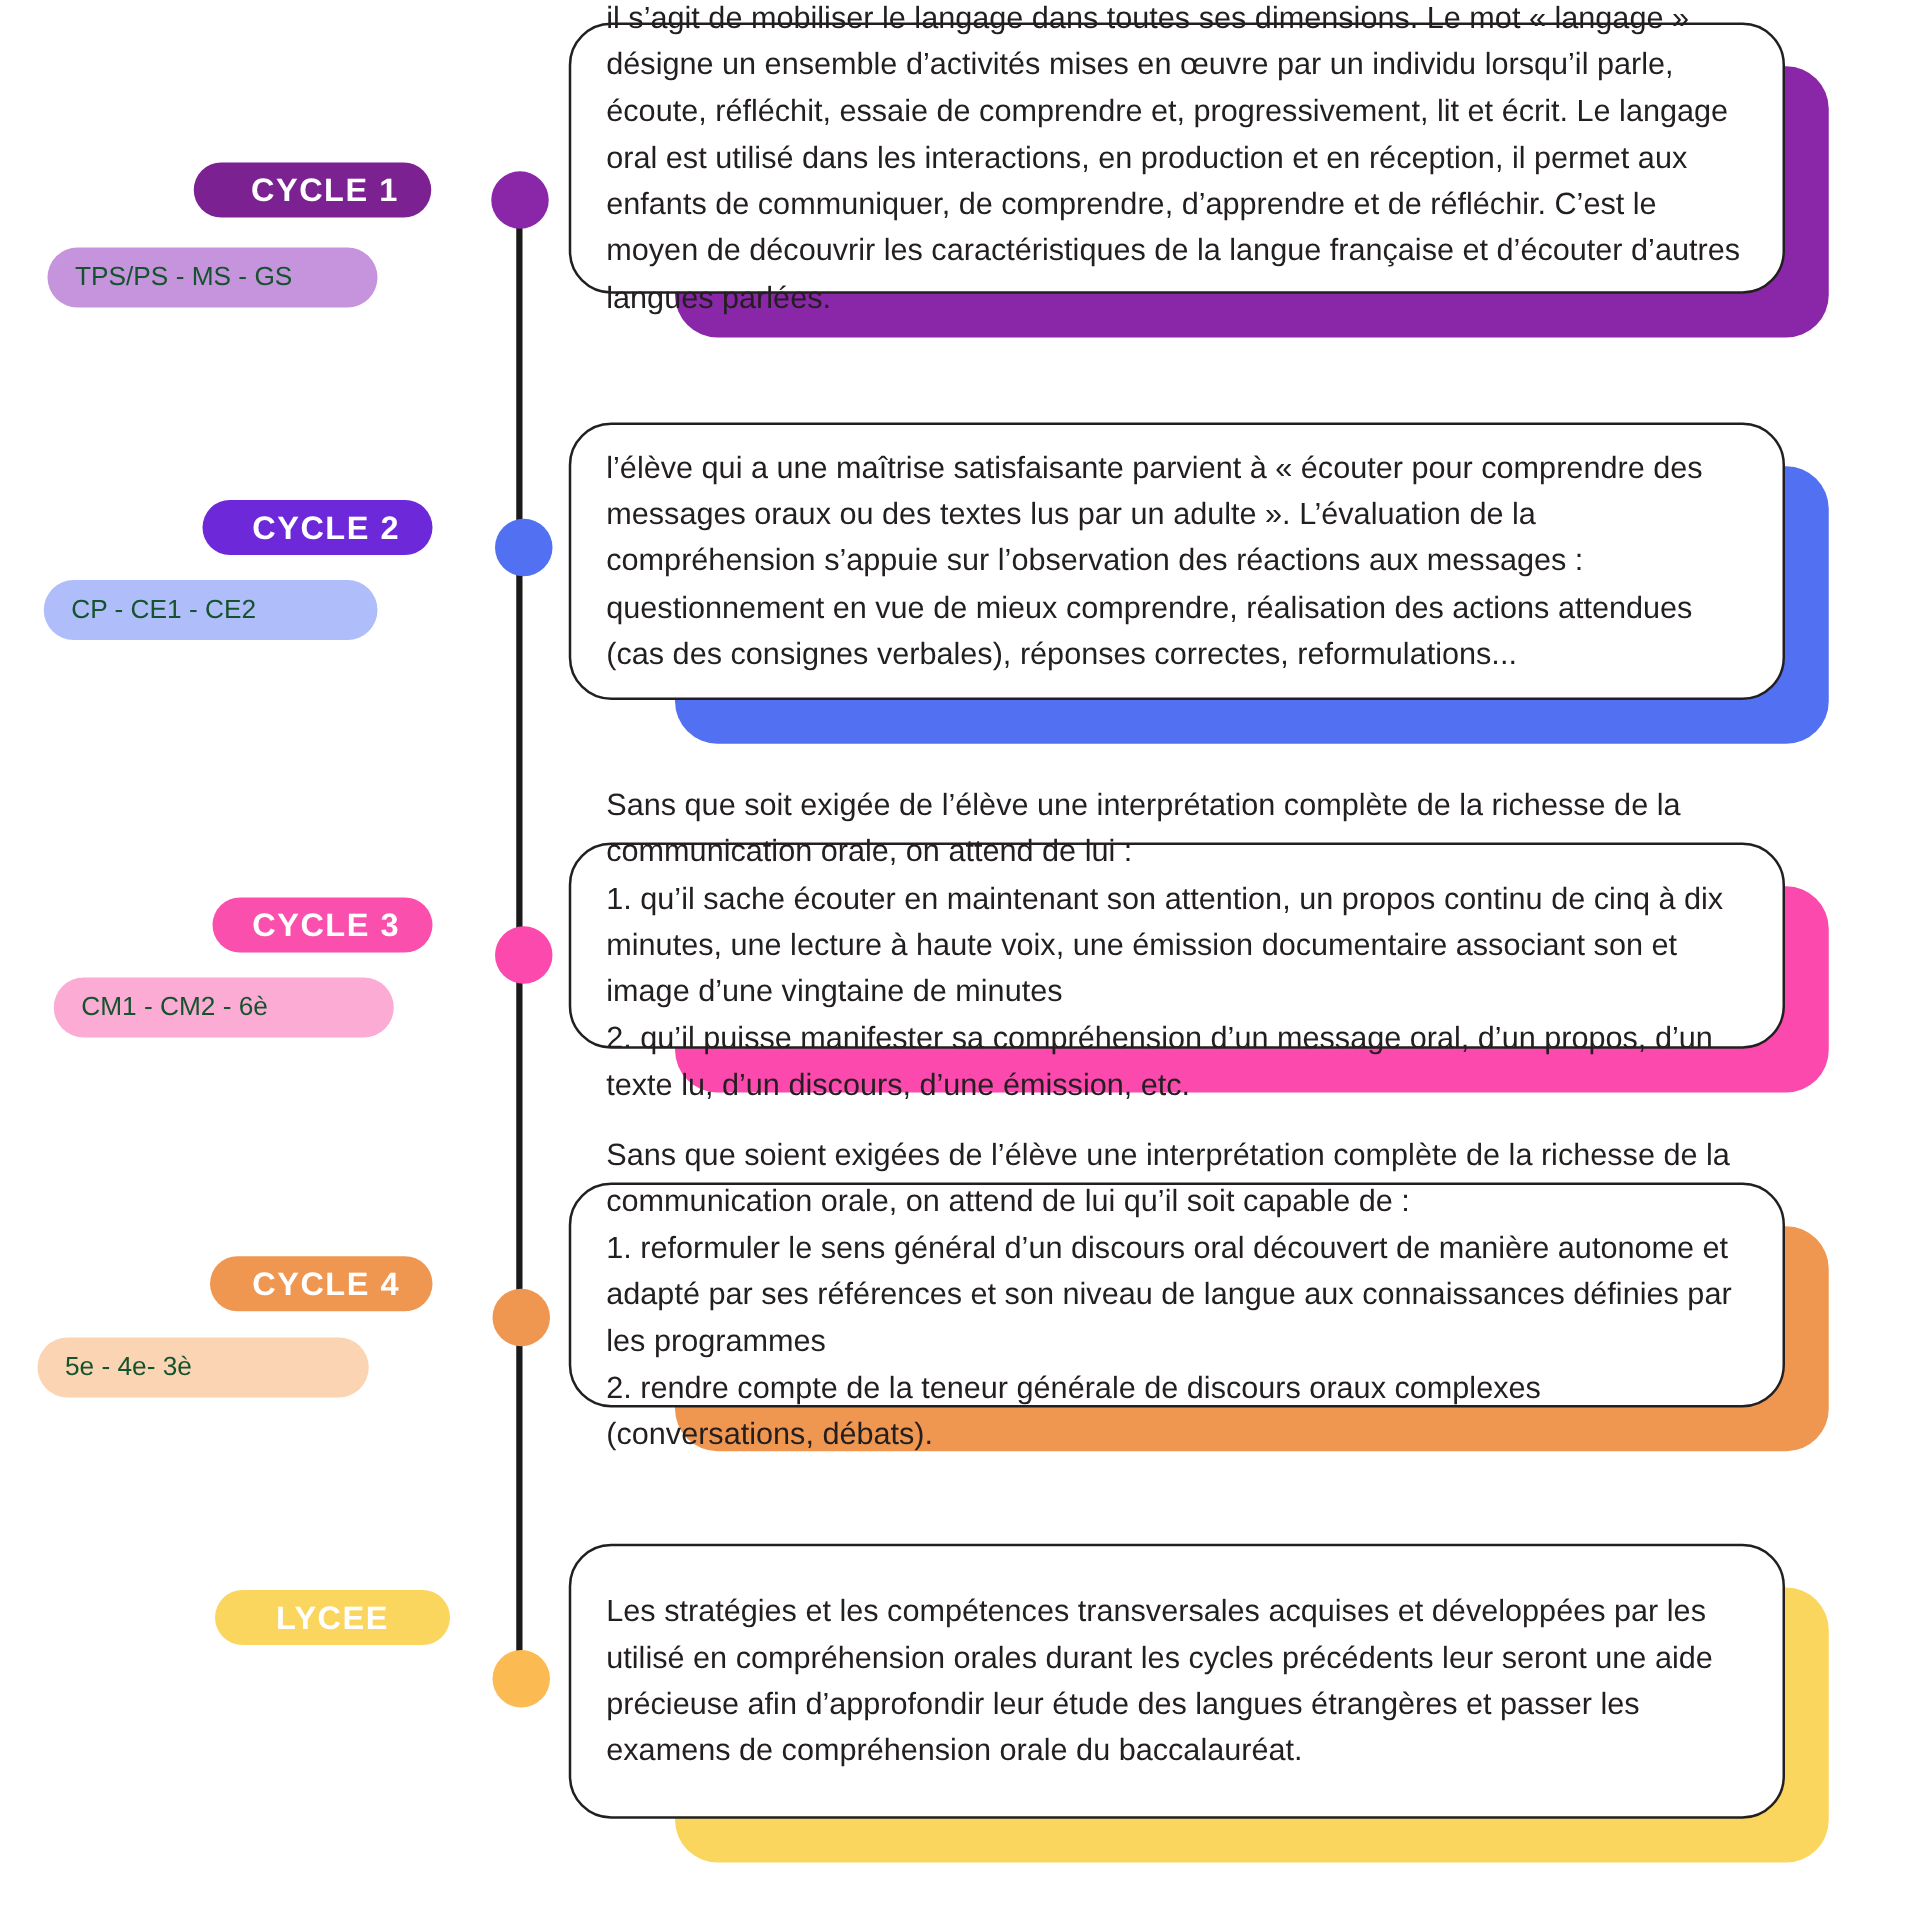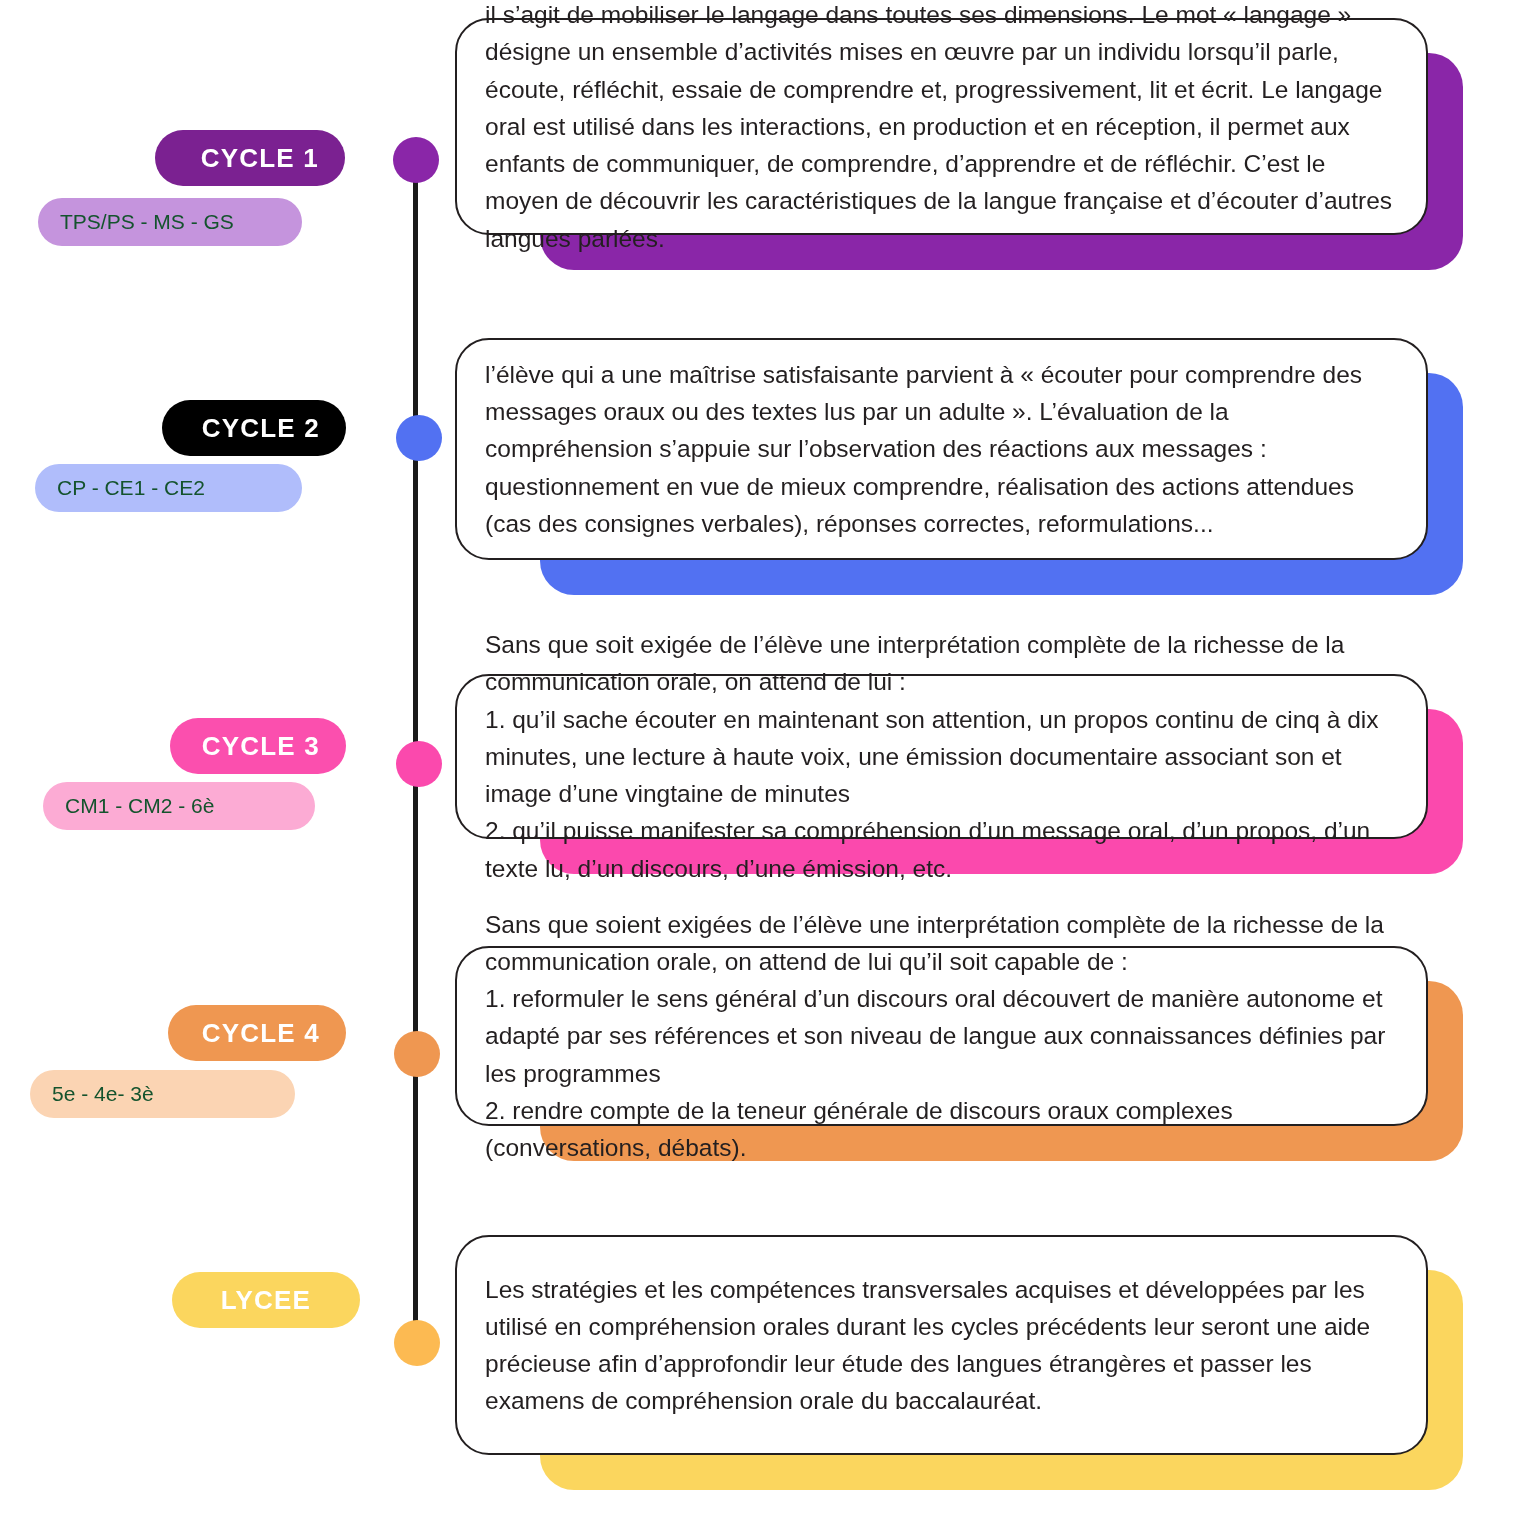--- a/index.html
+++ b/index.html
@@ -25,21 +25,21 @@
     border-radius:50%;
   }
 
   
   .row{position:absolute;left:0;width:1536px;}
 
   
   .label-block{position:absolute;left:0;width:400px;}
   .cycle-badge{
     position:absolute;
-    height:56px;
+    height:44px;
     border-radius:28px;
     color:#ffffff;
     font-weight:bold;
     font-size:26px;
     letter-spacing:1.2px;
     display:flex;
     align-items:center;
     justify-content:flex-end;
     padding-right:26px;
     box-sizing:border-box;
@@ -111,21 +111,21 @@
     <div class="card-wrap" style="left:455px;top:18px;width:973px;height:217px;">
       <div class="card-shadow" style="background:#8a26a8;"></div>
       <div class="card">
         <div class="card-text">il s’agit de mobiliser le langage dans toutes ses dimensions. Le mot « langage » désigne un ensemble d’activités mises en œuvre par un individu lorsqu’il parle, écoute, réfléchit, essaie de comprendre et, progressivement, lit et écrit. Le langage oral est utilisé dans les interactions, en production et en réception, il permet aux enfants de communiquer, de comprendre, d’apprendre et de réfléchir. C’est le moyen de découvrir les caractéristiques de la langue française et d’écouter d’autres langues parlées.</div>
       </div>
     </div>
   </div>
 
   <div class="row" style="top:0;">
     <div class="label-block">
-      <div class="cycle-badge" style="left:162px;top:400px;width:184px;background:#000000;">
+      <div class="cycle-badge" style="left:162px;top:400px;width:184px;background:#6d28d9;">
         <span>CYCLE 2</span>
       </div>
       <div class="sub-badge" style="left:35px;top:464px;width:267px;background:#b0bdfb;">
         <span>CP - CE1 - CE2</span>
       </div>
     </div>
     <div class="timeline-dot" style="left:396px;top:415px;background:#5271f2;"></div>
     <div class="card-wrap" style="left:455px;top:338px;width:973px;height:222px;">
       <div class="card-shadow" style="background:#5271f2;"></div>
       <div class="card">

